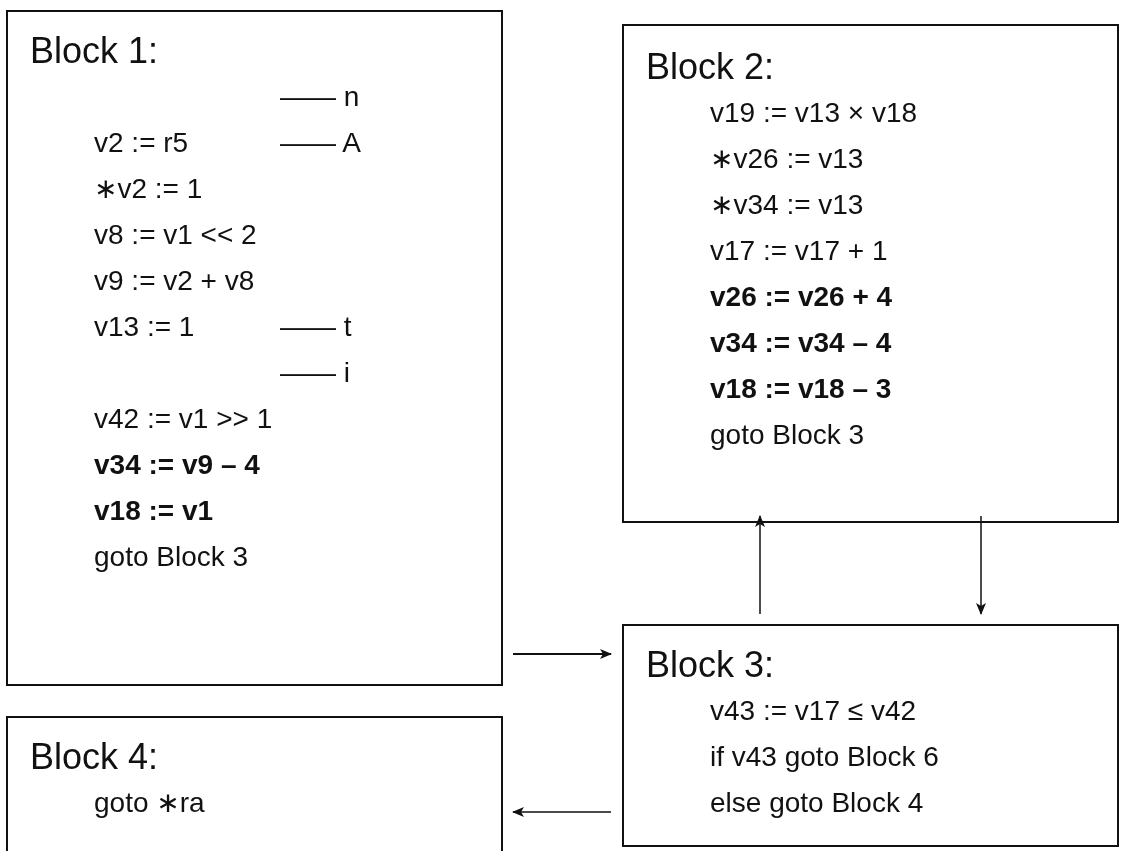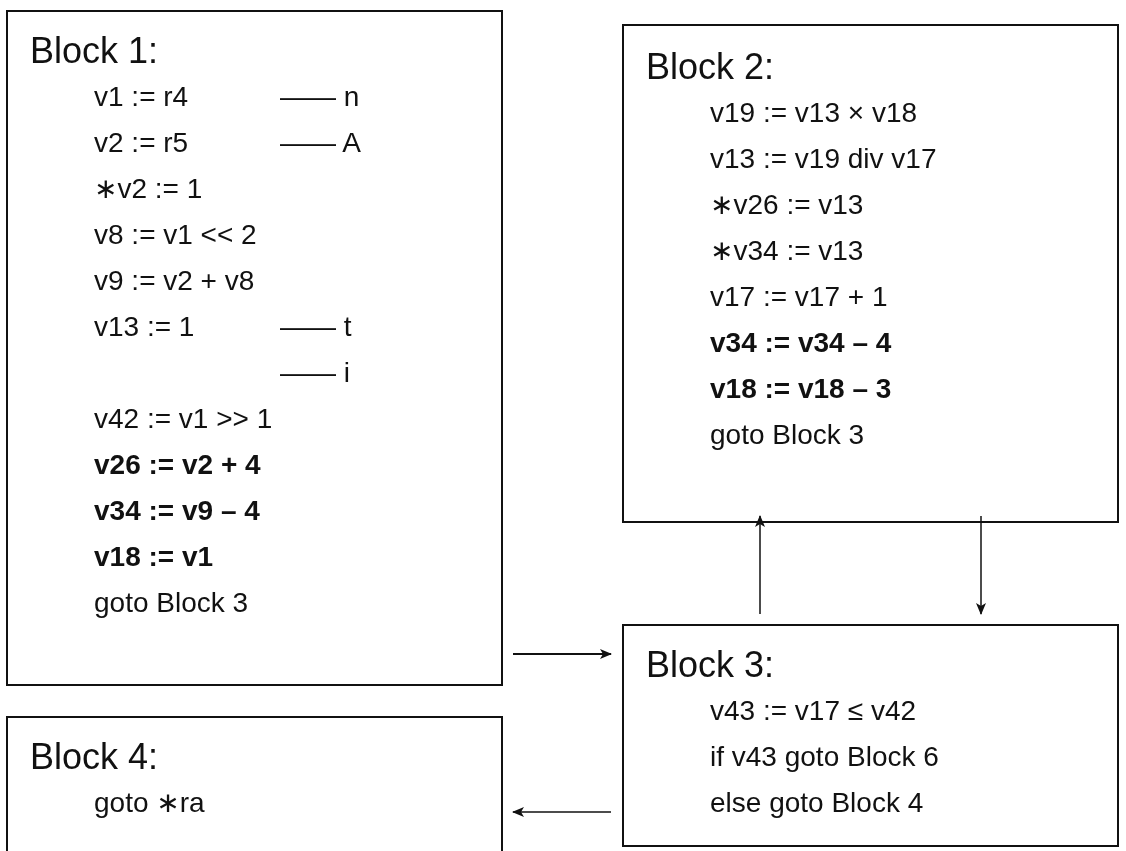--- a/index.html
+++ b/index.html
@@ -72,43 +72,42 @@
       height: 851px;
       pointer-events: none;
     }
   </style>
 </head>
 <body>
 
 <div class="block" id="block1">
   <div class="block-title">Block 1:</div>
   <ul class="lines">
-      <li class="line"><span class="stmt">v1 := r4</span><span class="comment">—— n</span></li>
+      <li class="line"><span class="comment">—— n</span></li>
       <li class="line"><span class="stmt">v2 := r5</span><span class="comment">—— A</span></li>
       <li class="line"><span class="stmt">∗v2 := 1</span></li>
       <li class="line"><span class="stmt">v8 := v1 &lt;&lt; 2</span></li>
       <li class="line"><span class="stmt">v9 := v2 + v8</span></li>
       <li class="line"><span class="stmt">v13 := 1</span><span class="comment">—— t</span></li>
       <li class="line"><span class="comment">—— i</span></li>
       <li class="line"><span class="stmt">v42 := v1 &gt;&gt; 1</span></li>
-      <li class="line bold"><span class="stmt">v26 := v2 + 4</span></li>
       <li class="line bold"><span class="stmt">v34 := v9 – 4</span></li>
       <li class="line bold"><span class="stmt">v18 := v1</span></li>
       <li class="line"><span class="stmt">goto Block 3</span></li>
     </ul>
 </div>
 
 <div class="block" id="block2">
   <div class="block-title">Block 2:</div>
   <ul class="lines">
       <li class="line"><span class="stmt">v19 := v13 × v18</span></li>
-      <li class="line"><span class="stmt">v13 := v19 div v17</span></li>
       <li class="line"><span class="stmt">∗v26 := v13</span></li>
       <li class="line"><span class="stmt">∗v34 := v13</span></li>
       <li class="line"><span class="stmt">v17 := v17 + 1</span></li>
+      <li class="line bold"><span class="stmt">v26 := v26 + 4</span></li>
       <li class="line bold"><span class="stmt">v34 := v34 – 4</span></li>
       <li class="line bold"><span class="stmt">v18 := v18 – 3</span></li>
       <li class="line"><span class="stmt">goto Block 3</span></li>
     </ul>
 </div>
 
 <div class="block" id="block3">
   <div class="block-title">Block 3:</div>
   <ul class="lines">
       <li class="line"><span class="stmt">v43 := v17 ≤ v42</span></li>

